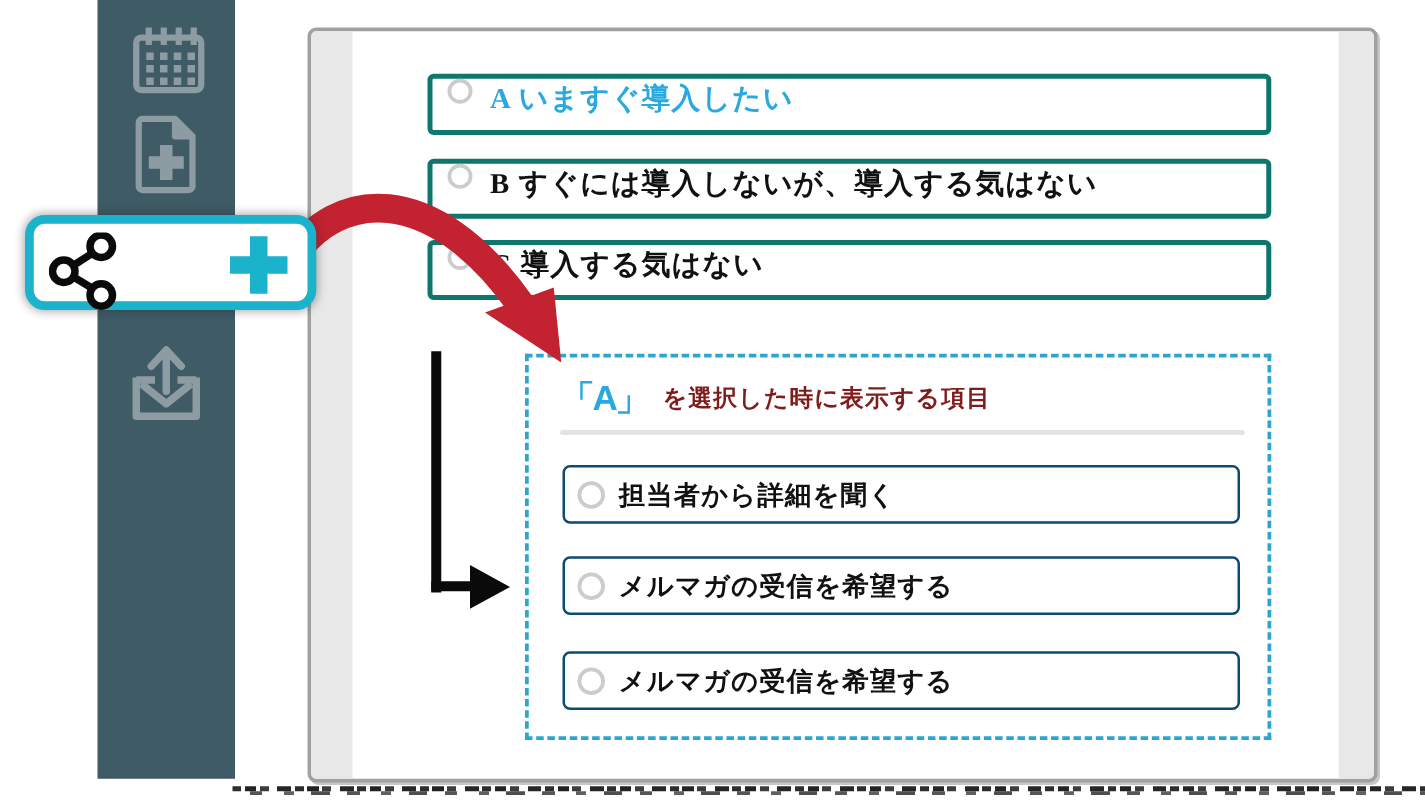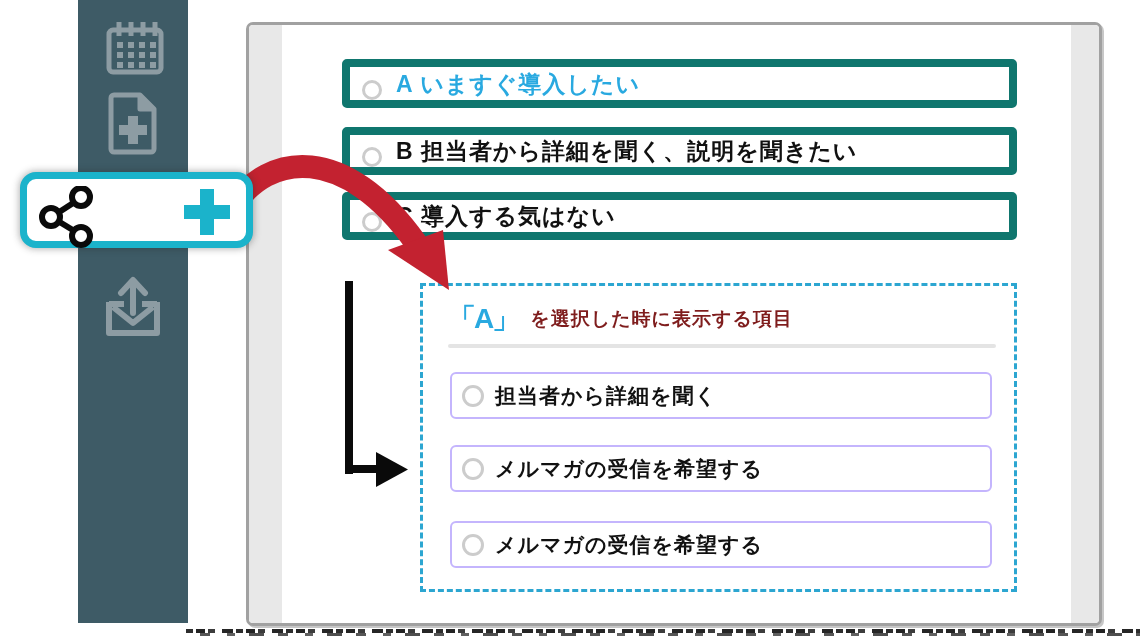--- a/index.html
+++ b/index.html
@@ -36,23 +36,24 @@
     background: #ffffff; border: 3px solid #a1a1a1; border-radius: 7px;
     box-shadow: 2px 2px 0 rgba(0,0,0,0.22);
   }
   .panel .strip { position: absolute; top: 0; height: 100%; background: #e8e8e8; }
   .panel .strip.left  { left: 0;  width: 33px; border-radius: 4px 0 0 4px; }
   .panel .strip.right { right: 0; width: 28px; border-radius: 0 4px 4px 0; }
 
   
   .choice-row {
     position: absolute; background: #ffffff;
-    border: 8px solid #0f766e; border-radius: 5px;
-    display: flex; align-items: flex-end; padding-left: 12px;
+    border: 4px solid #0f766e; border-radius: 5px;
+    display: flex; align-items: flex-start; padding-left: 12px;
     z-index: 5;
+    font-family: Liberation Serif, serif;
   }
   .row-a { left: 342px; top: 59px;  width: 675px; height: 49px; }
   .row-b { left: 342px; top: 127px; width: 675px; height: 48px; }
   .row-c { left: 342px; top: 192px; width: 675px; height: 48px; }
   .radio {
     width: 20px; height: 20px; border: 3px solid #cccccc; border-radius: 50%;
     background: #ffffff; flex: 0 0 auto; margin-right: 14px;
   }
   .choice-label {
     font-size: 23px; font-weight: bold; color: #111111; letter-spacing: 1px;
@@ -70,21 +71,21 @@
     white-space: nowrap;
   }
   .cond-key { font-size: 28px; font-weight: bold; color: #29a9e0; letter-spacing: -2px; }
   .cond-desc { font-size: 19px; font-weight: bold; color: #7f1d1d; margin-left: 12px; letter-spacing: 1px; }
   .cond-divider {
     position: absolute; left: 25px; top: 58px; width: 548px; height: 4px;
     background: #e4e4e4; border-radius: 2px;
   }
   .cond-row {
     position: absolute; left: 27px; width: 542px; height: 47px;
-    background: #ffffff; border: 2px solid #c4b5fd; border-radius: 6px;
+    background: #ffffff; border: 2px solid #0c4a6e; border-radius: 6px;
     display: flex; align-items: center; padding-left: 10px;
   }
   .cond-row .radio { width: 22px; height: 22px; margin-right: 11px; }
   .cond-row .choice-label { font-size: 21px; }
   .cond-row-1 { top: 86px; }
   .cond-row-2 { top: 159px; }
   .cond-row-3 { top: 235px; }
 
   
   .black-arrow { position: absolute; left: 340px; top: 276px; z-index: 10; }
@@ -170,21 +171,21 @@
     <div class="strip left"></div>
     <div class="strip right"></div>
   </div>
 
   <div class="choice-row row-a">
     <span class="radio"></span>
     <span class="choice-label hl">A いますぐ導入したい</span>
   </div>
   <div class="choice-row row-b">
     <span class="radio"></span>
-    <span class="choice-label">B 担当者から詳細を聞く、説明を聞きたい</span>
+    <span class="choice-label">B すぐには導入しないが、導入する気はない</span>
   </div>
   <div class="choice-row row-c">
     <span class="radio"></span>
     <span class="choice-label">C 導入する気はない</span>
   </div>
 
   <div class="cond-box">
     <div class="cond-header">
       <span class="cond-key">「A」</span>
       <span class="cond-desc">を選択した時に表示する項目</span>

